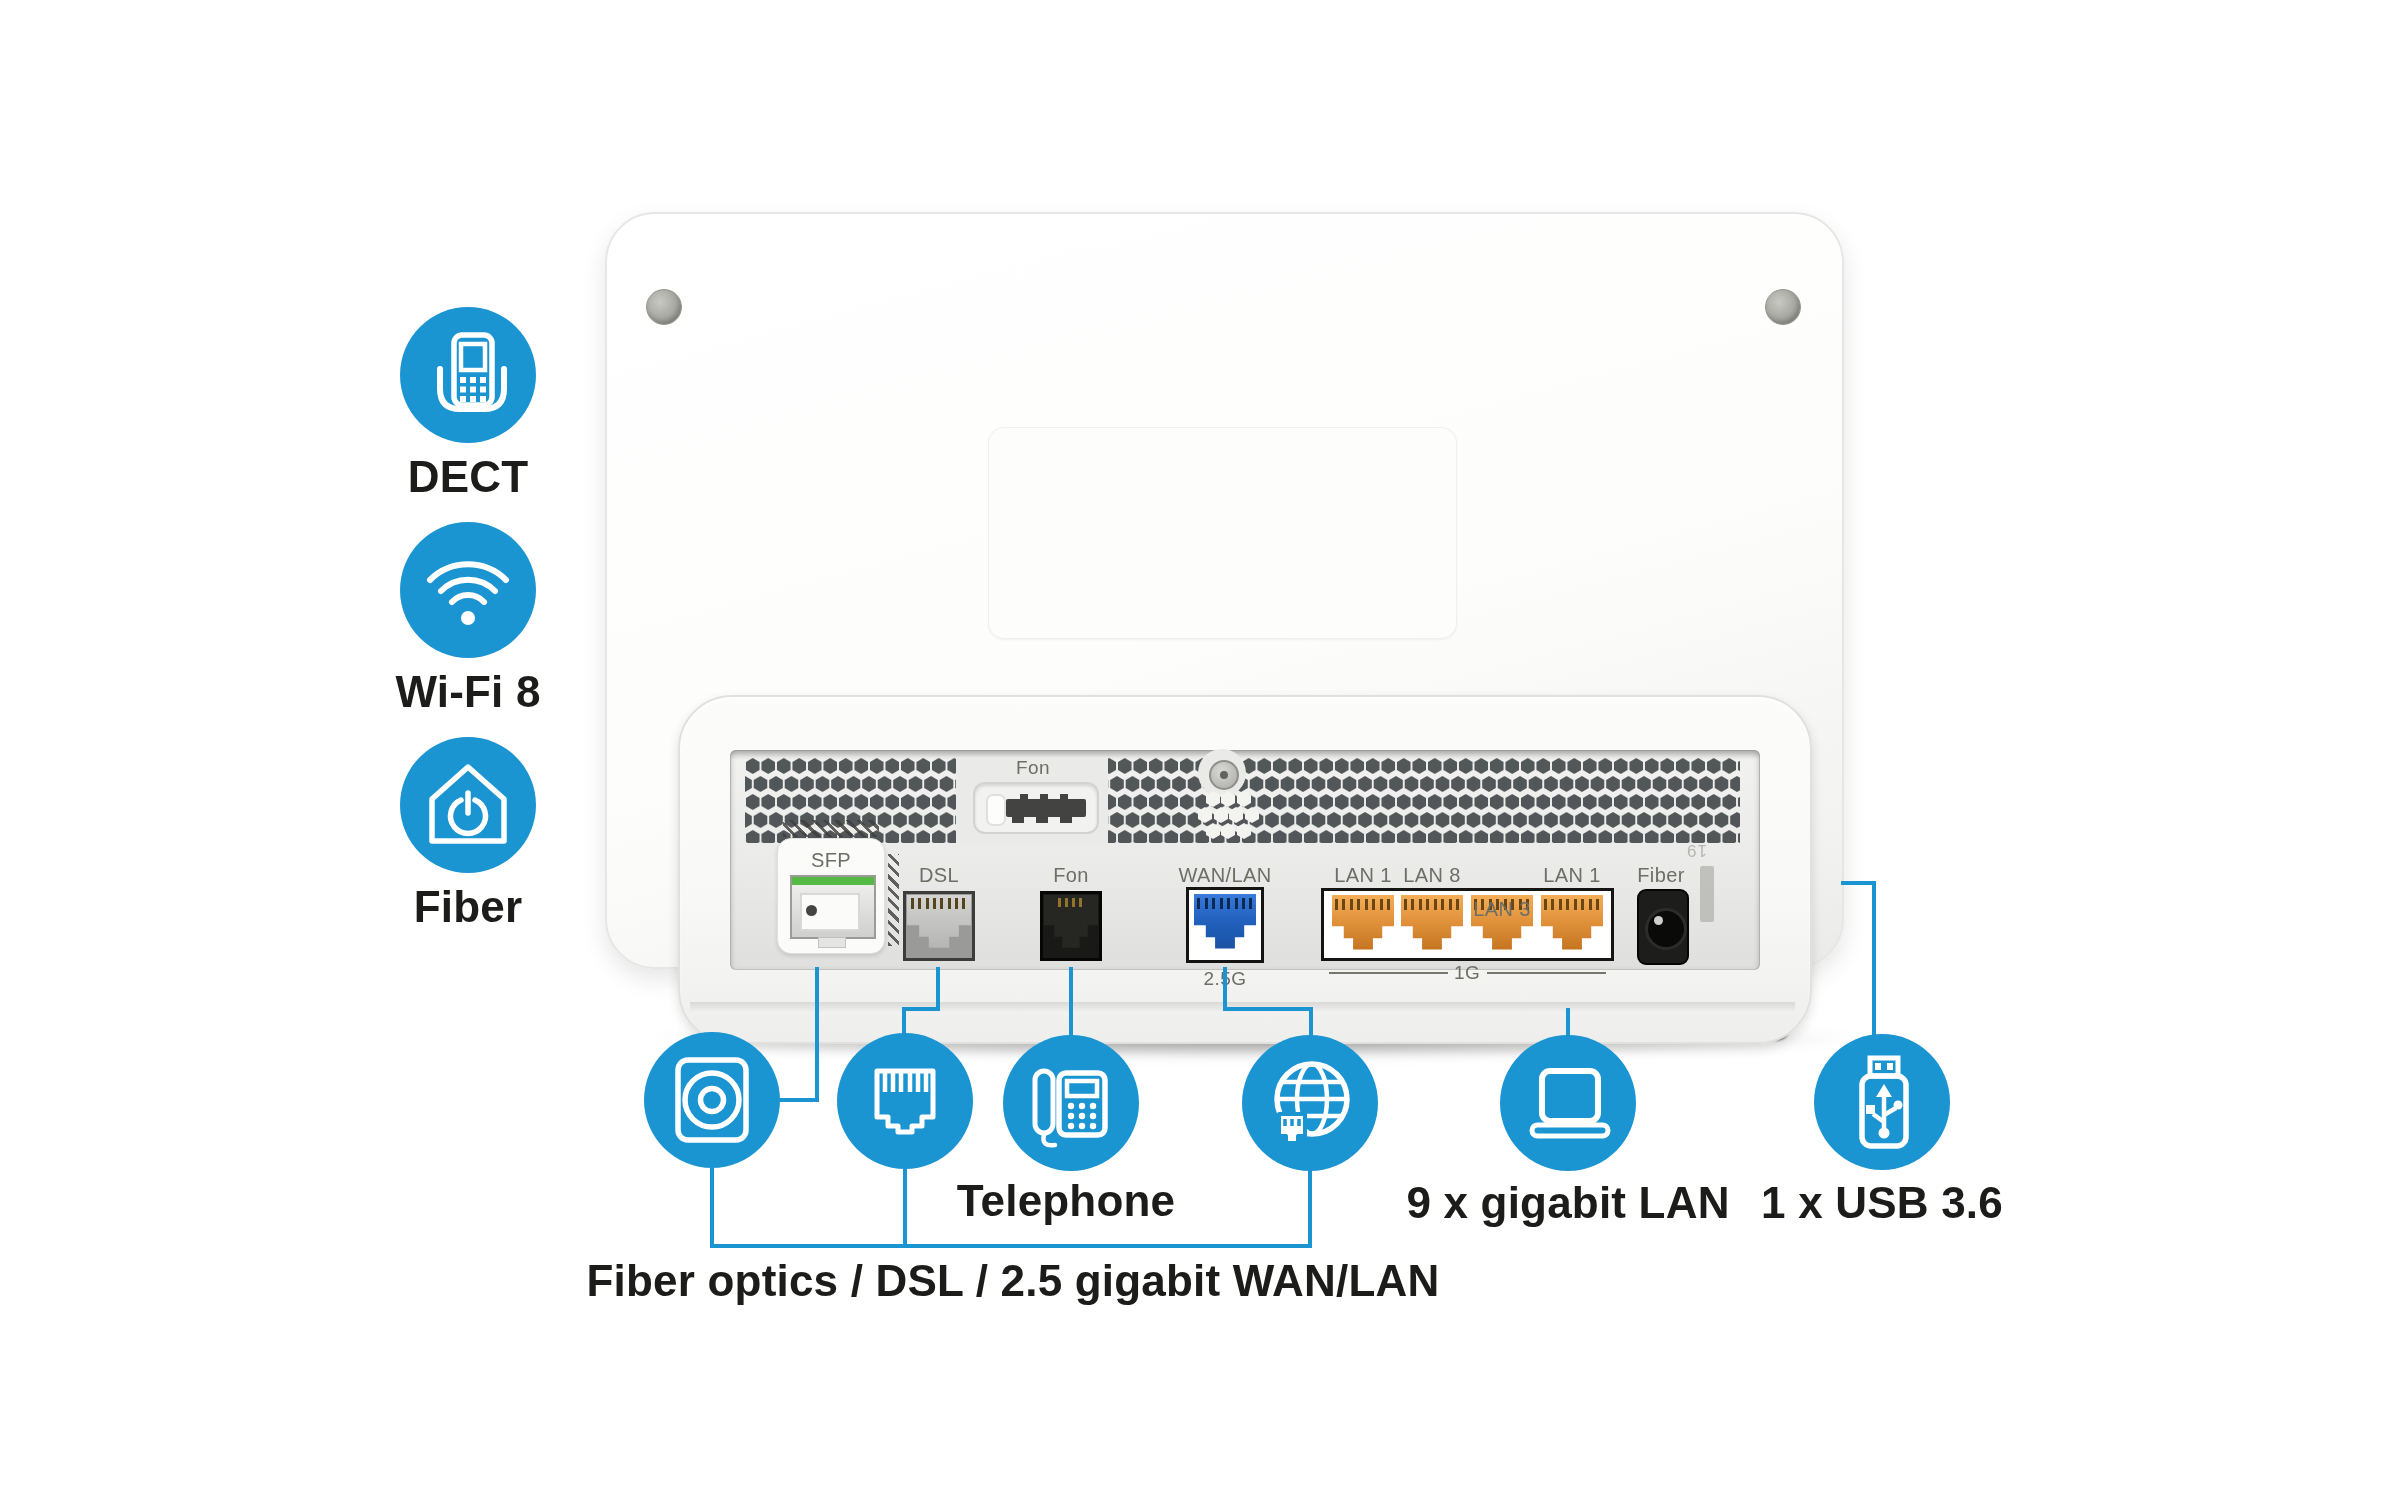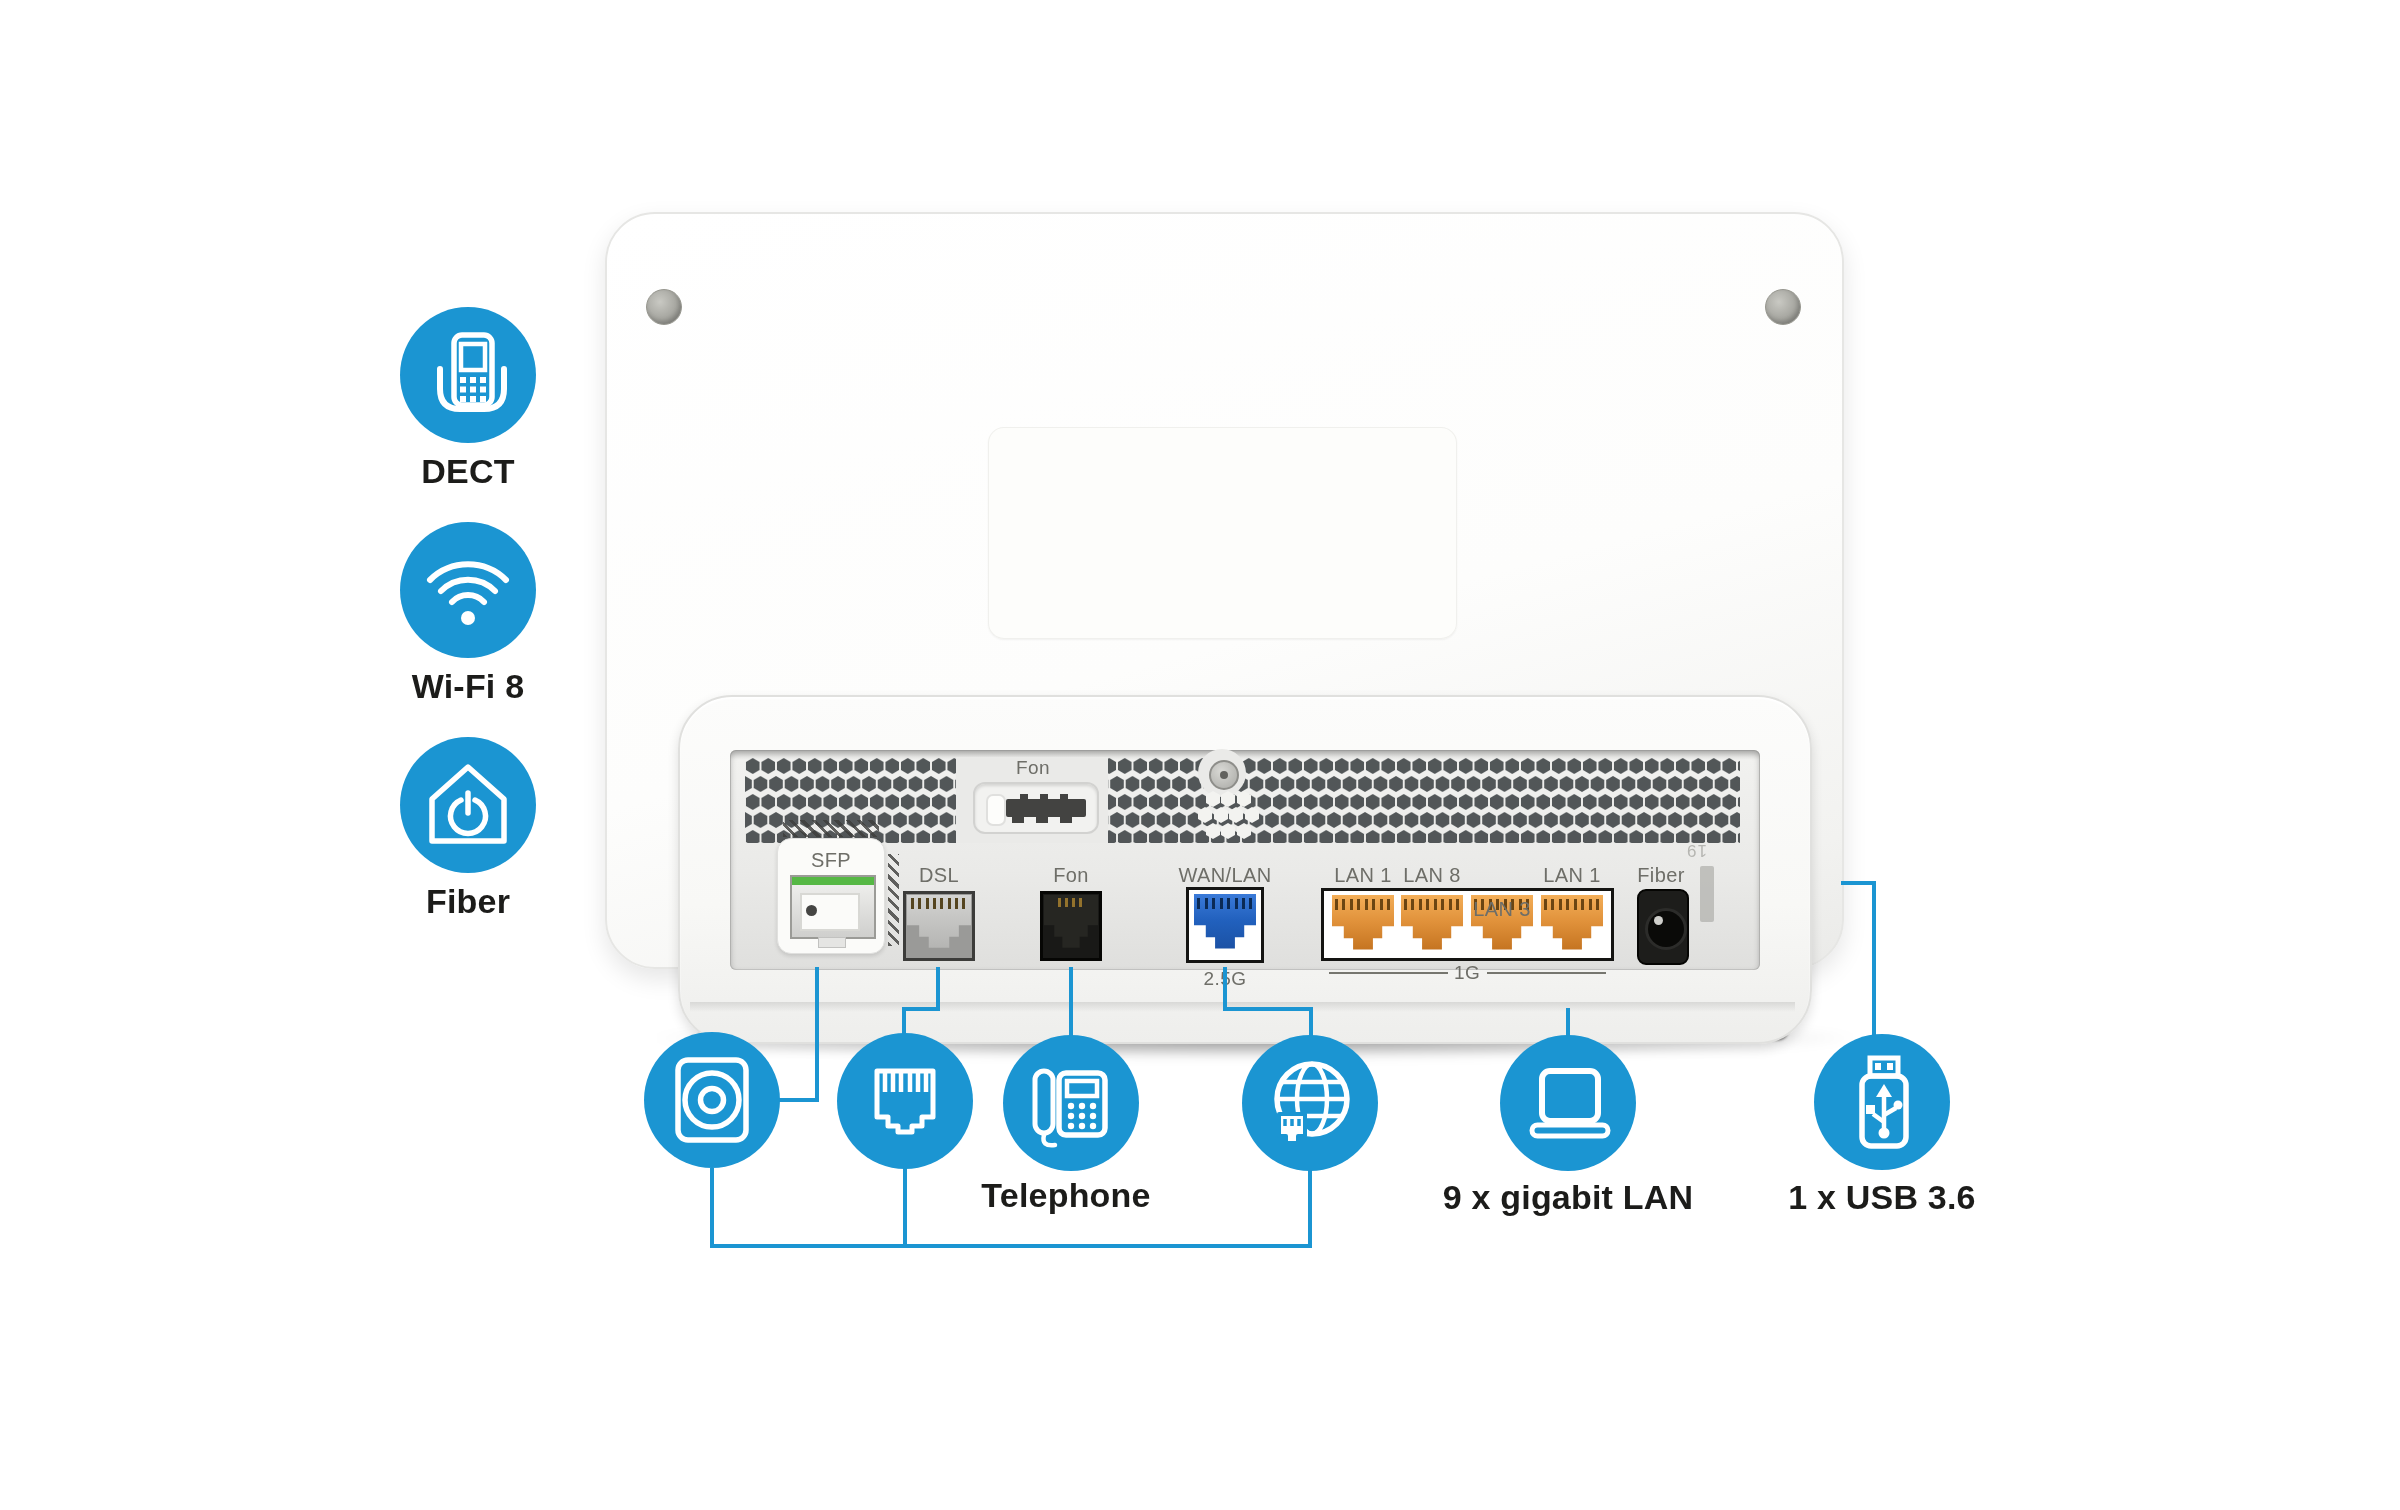--- a/index.html
+++ b/index.html
@@ -11,21 +11,21 @@
   #stage{position:relative;width:2400px;height:1510px;background:#fff;overflow:hidden;
          font-family:"Liberation Sans",sans-serif;}
   .abs{position:absolute;}
   
   .circle{position:absolute;width:136px;height:136px;border-radius:50%;background:var(--blue);
           display:flex;align-items:center;justify-content:center;}
   .circle svg{display:block;}
   
   .line{position:absolute;background:var(--blue);}
   
-  .biglabel{position:absolute;transform:translateX(-50%);font-weight:700;font-size:34px;
+  .biglabel{position:absolute;transform:translateX(-50%);font-weight:700;font-size:44px;
             color:var(--text);white-space:nowrap;letter-spacing:0.2px;}
   
   .portlabel{position:absolute;transform:translateX(-50%);font-size:20px;color:var(--plabel);
              white-space:nowrap;letter-spacing:0.4px;}
   
   .body{position:absolute;left:605px;top:212px;width:1235px;height:753px;border-radius:50px;
         background:linear-gradient(165deg,#ffffff 0%,#fdfdfc 55%,#f2f2f0 88%,#eaeae8 100%);
         border:2px solid #e6e6e4;box-shadow:0 10px 24px rgba(0,0,0,0.10);}
   .screw{position:absolute;width:34px;height:34px;border-radius:50%;
          background:radial-gradient(circle at 38% 35%,#c9c9c3,#a3a39d 60%,#8b8b85);
@@ -324,14 +324,15 @@
       <rect x="52" y="71" width="9" height="9" fill="#fff"></rect>
       <path d="M70,81 L82,74" stroke="#fff" stroke-width="4.5"></path>
       <circle cx="84" cy="71" r="4.5" fill="#fff"></circle>
       <circle cx="70" cy="99" r="5.5" fill="#fff"></circle>
     </svg>
   </div>
 
   <div class="biglabel" style="left:1066px;top:1176px;">Telephone</div>
   <div class="biglabel" style="left:1568px;top:1178px;">9 x gigabit LAN</div>
   <div class="biglabel" style="left:1882px;top:1178px;">1 x USB 3.6</div>
+  <div class="biglabel" style="left:1013px;top:1256px;">Fiber optics / DSL / 2.5 gigabit WAN/LAN</div>
 
 </div>
 
 </body></html>

